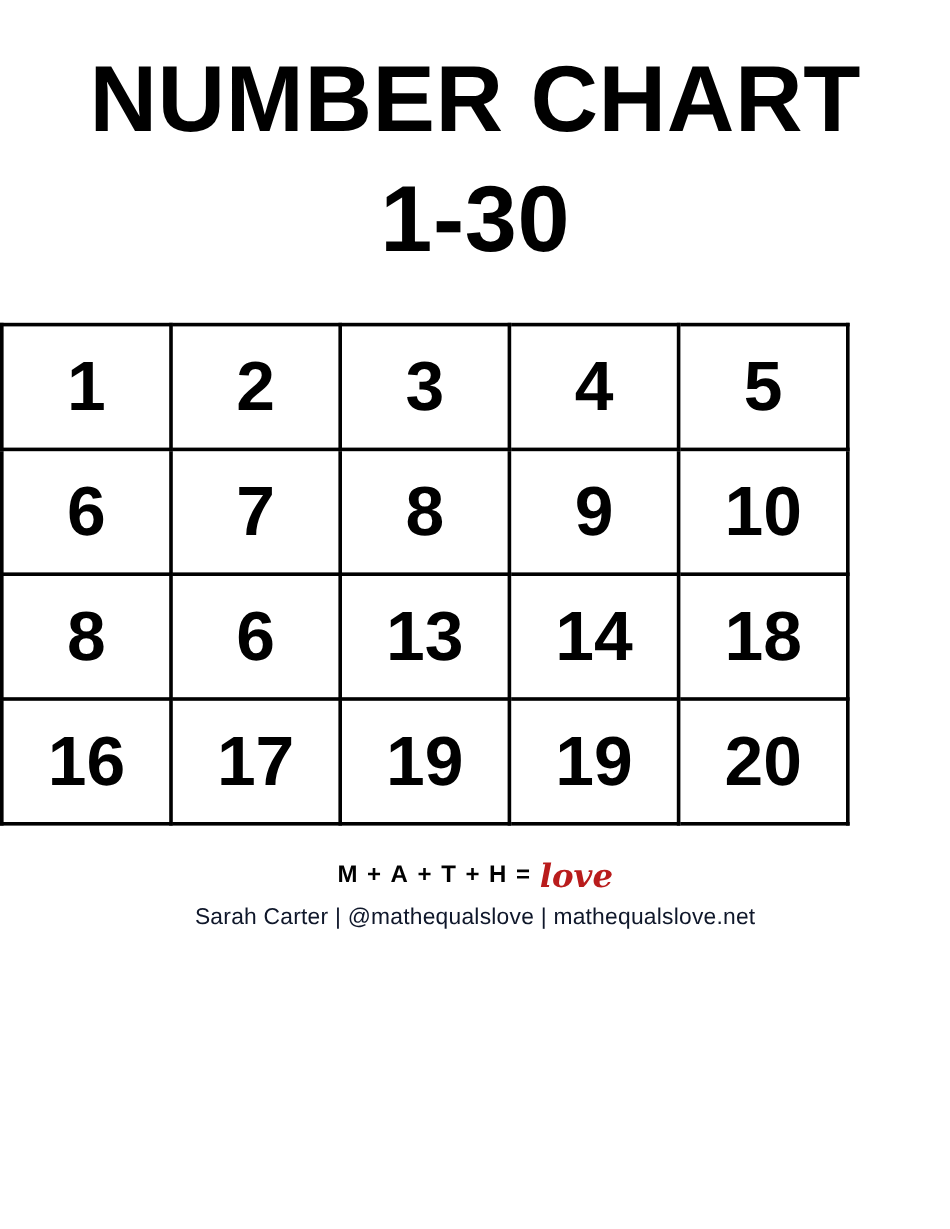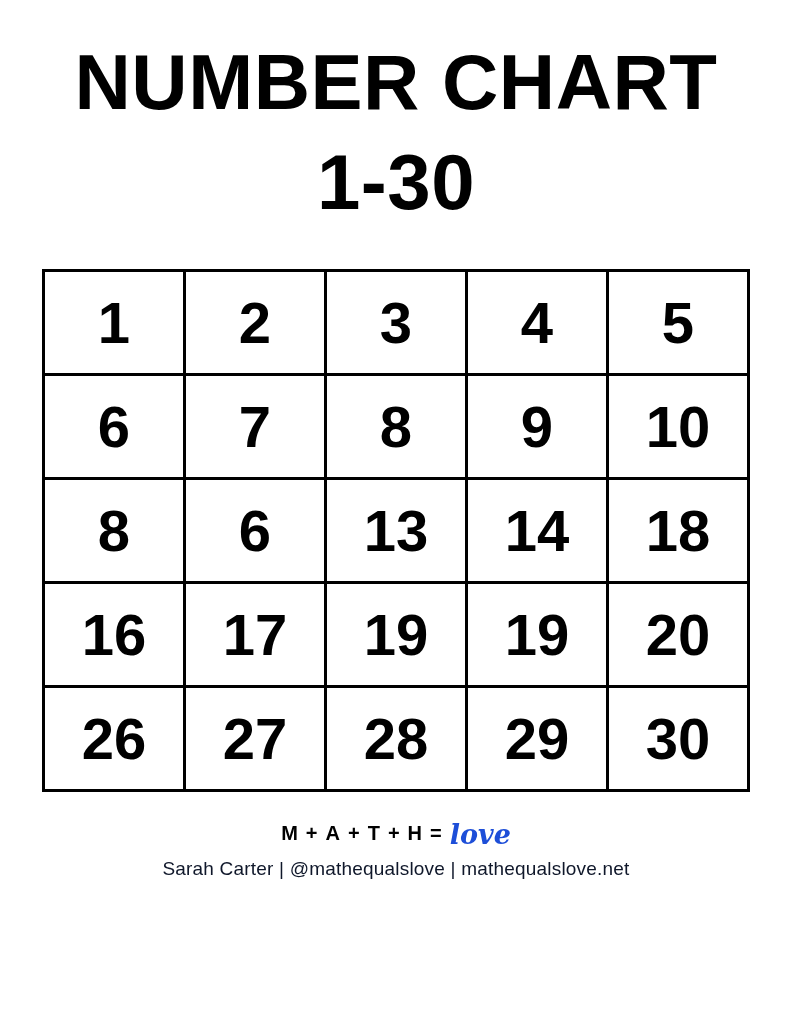--- a/index.html
+++ b/index.html
@@ -14,21 +14,20 @@
     color: #000000;
     overflow: hidden;
   }
   .page {
     width: 792px;
     height: 739px;
     position: relative;
     box-sizing: border-box;
     display: flex;
     flex-direction: column;
-    align-items: center;
   }
   .title-block {
     margin-top: 44px;
     text-align: center;
     line-height: 0.98;
   }
   .title-line1 {
     font-size: 78px;
     font-weight: 700;
     letter-spacing: 0.5px;
@@ -70,21 +69,21 @@
     display: flex;
     justify-content: center;
     align-items: center;
     gap: 7px;
   }
   .brand .glyph {
     font-size: 20px;
     font-weight: 700;
   }
   .brand .love {
-    color: #1d4ed8;
+    color: #b91c1c;
     font-family: "DejaVu Serif", serif;
     font-style: italic;
     font-weight: 700;
     font-size: 27px;
     letter-spacing: 0px;
     position: relative;
     top: 1px;
   }
   .credit {
     margin-top: 9px;
@@ -127,27 +126,20 @@
           <td>14</td>
           <td>18</td>
         </tr>
         <tr>
           <td>16</td>
           <td>17</td>
           <td>19</td>
           <td>19</td>
           <td>20</td>
         </tr>
-        <tr>
-          <td>26</td>
-          <td>27</td>
-          <td>28</td>
-          <td>29</td>
-          <td>30</td>
-        </tr>
       </tbody>
     </table>
   </div>
 
   <div class="footer">
     <div class="brand">
       <span class="glyph">M</span>
       <span class="glyph">+</span>
       <span class="glyph">A</span>
       <span class="glyph">+</span>

